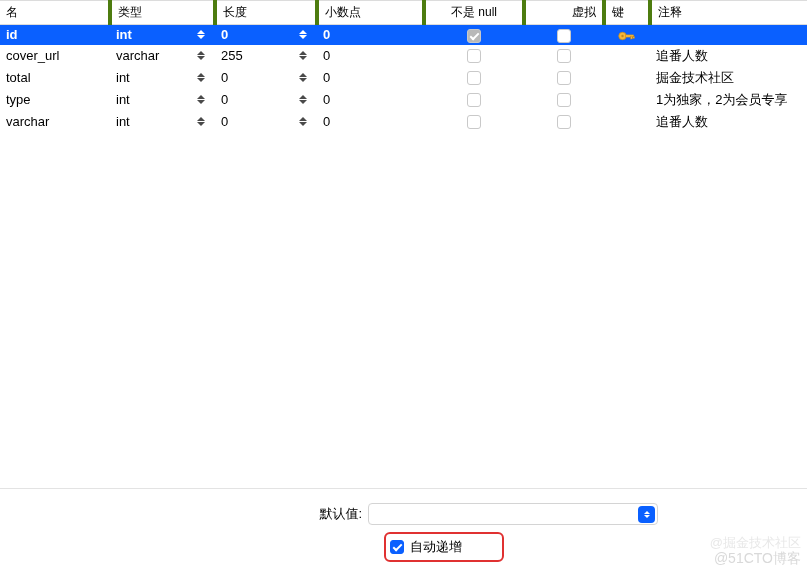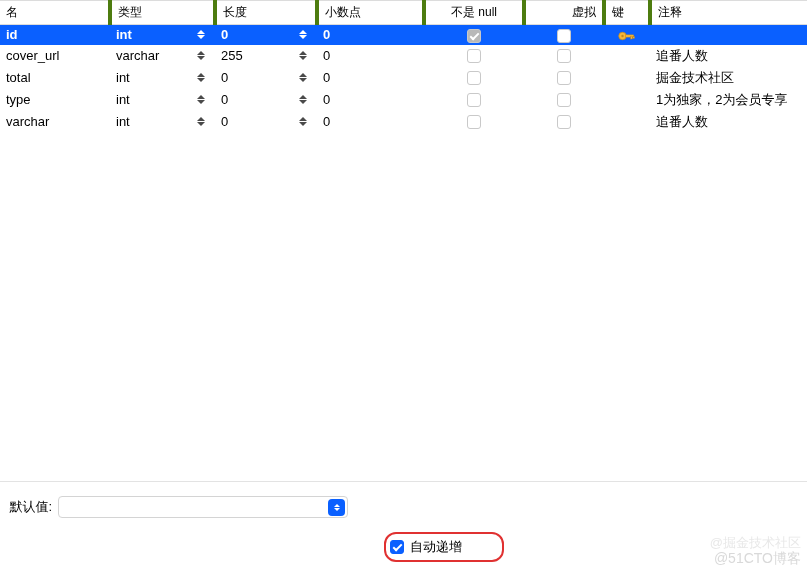--- a/index.html
+++ b/index.html
@@ -98,21 +98,22 @@
     .bottom-panel {
       position: absolute;
       left: 0; right: 0;
       bottom: 0;
       border-top: 1px solid #e3e3e3;
       padding: 14px 0 8px 0;
     }
     .form-row {
       display: flex;
       align-items: center;
-      margin-bottom: 14px;
+      margin-bottom: 7px;
+      padding-left: 310px;
     }
     .form-label {
       width: 52px;
       text-align: right;
       font-size: 13px;
       margin-right: 6px;
     }
     .dd {
       width: 290px;
       height: 22px;
@@ -143,21 +144,21 @@
     .checkbox-row {
       display: flex;
       align-items: center;
       padding-left: 390px;
       margin-bottom: 4px;
       font-size: 13px;
     }
     .checkbox-row .chk, .checkbox-row .chk-blue { margin-right: 6px; }
     .highlight-box {
       border: 2px solid #e03131;
-      border-radius: 12px;
+      border-radius: 6px;
       padding: 4px 40px 4px 4px;
       margin-left: -6px;
       display: inline-flex;
       align-items: center;
     }
     .watermark {
       position: absolute;
       right: 6px; bottom: 6px;
       font-size: 14px;
       color: #d9d9d9;

